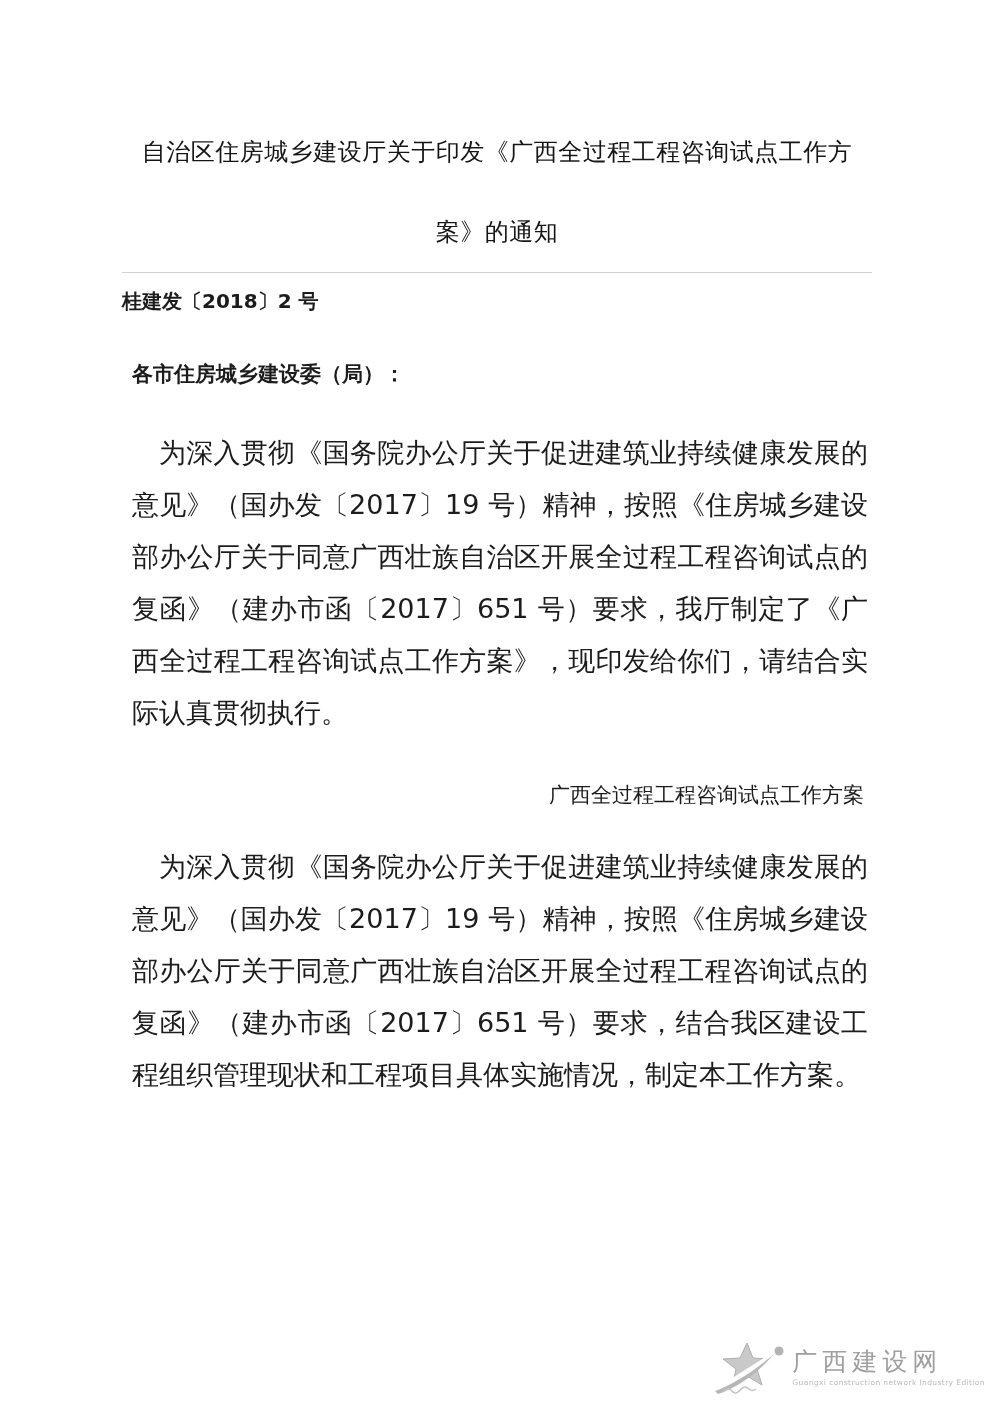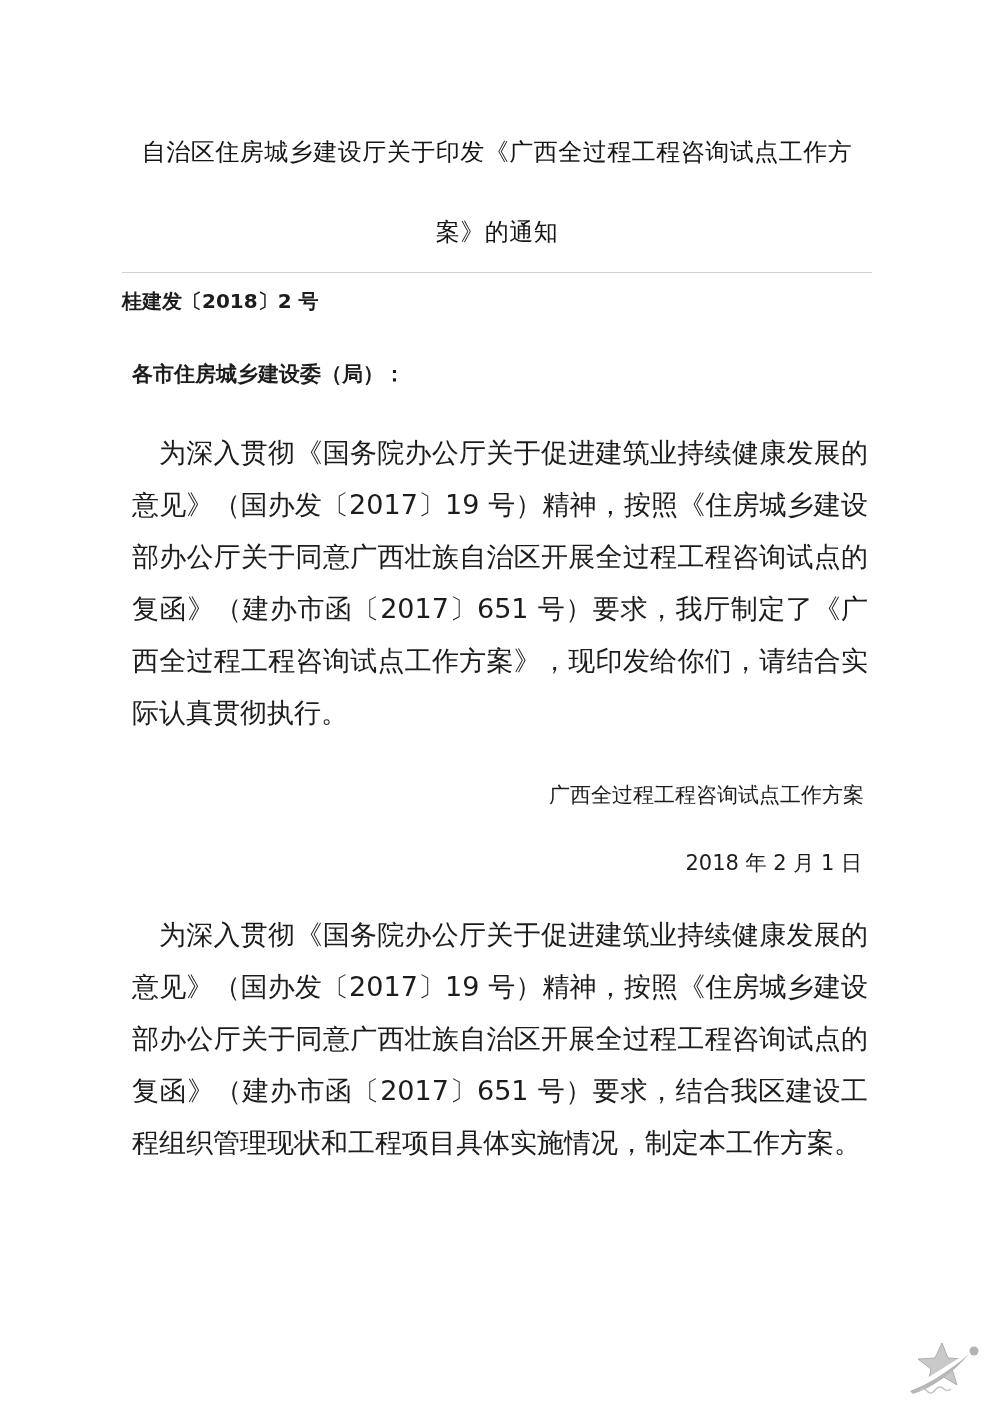--- a/index.html
+++ b/index.html
@@ -124,34 +124,37 @@
     <hr class="divider">
 
     <div class="doc-number">桂建发〔2018〕2 号</div>
 
     <div class="salutation">各市住房城乡建设委（局）：</div>
 
     <p class="para notice-body">为深入贯彻《国务院办公厅关于促进建筑业持续健康发展的意见》（国办发〔2017〕19 号）精神，按照《住房城乡建设部办公厅关于同意广西壮族自治区开展全过程工程咨询试点的复函》（建办市函〔2017〕651 号）要求，我厅制定了《广西全过程工程咨询试点工作方案》，现印发给你们，请结合实际认真贯彻执行。</p>
 
     <div class="signature">广西全过程工程咨询试点工作方案</div>
 
-    <div class="sign-date">2018 年 2 月 1 日</div>
 
 
     <p class="para plan-body">为深入贯彻《国务院办公厅关于促进建筑业持续健康发展的意见》（国办发〔2017〕19 号）精神，按照《住房城乡建设部办公厅关于同意广西壮族自治区开展全过程工程咨询试点的复函》（建办市函〔2017〕651 号）要求，结合我区建设工程组织管理现状和工程项目具体实施情况，制定本工作方案。</p>
 
   </div>
 
   <div class="site-logo">
     <svg class="logo-star" width="80" height="58" viewBox="0 0 80 58" xmlns="http://www.w3.org/2000/svg">
 
       <path d="M37 4 L43 19 L59 20 L47 30 L52 46 L37 37 L22 48 L26 30 L13 20 L30 19 Z" fill="#c9c9c9" stroke="#aeaeae" stroke-width="1"></path>
 
       <path d="M8 48 L62 14 L66 19 L12 53 Z" fill="#ffffff"></path>
 
       <path d="M5 52 C 24 45 44 32 64 15 C 48 34 27 49 8 55 Z" fill="#b7b7b7"></path>
 
       <circle cx="69" cy="12" r="4.5" fill="#b3b3b3"></circle>
 
       <path d="M13 53 q 5 -6 9 -1 q 4 5 9 -2 q 4 -4 8 0 q 3 3 7 0" fill="none" stroke="#c2c2c2" stroke-width="1.4"></path>
     </svg>
+    <div class="logo-text-col">
+      <div class="logo-name">广西建设网</div>
+      <div class="logo-caption">Guangxi construction network Industry Edition</div>
+    </div>
   </div>
 </div>
 
 </body></html>

